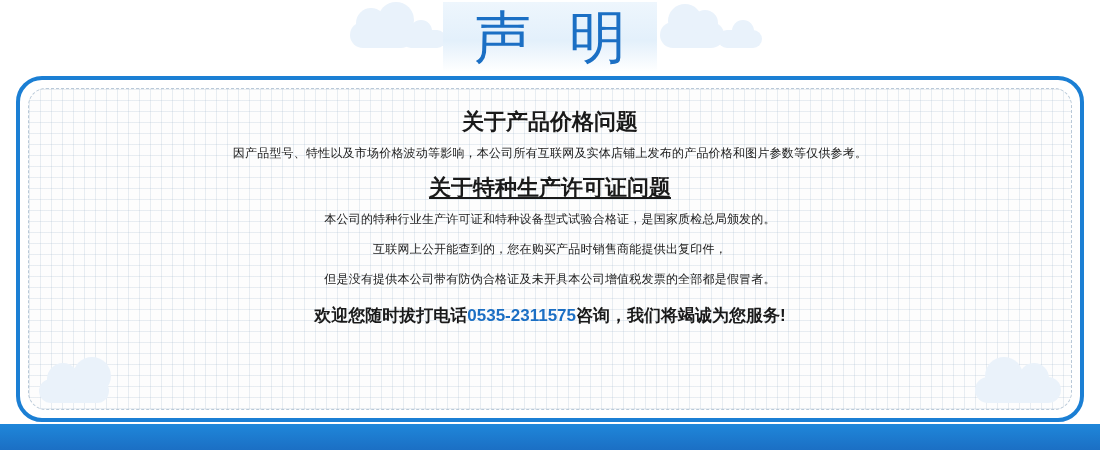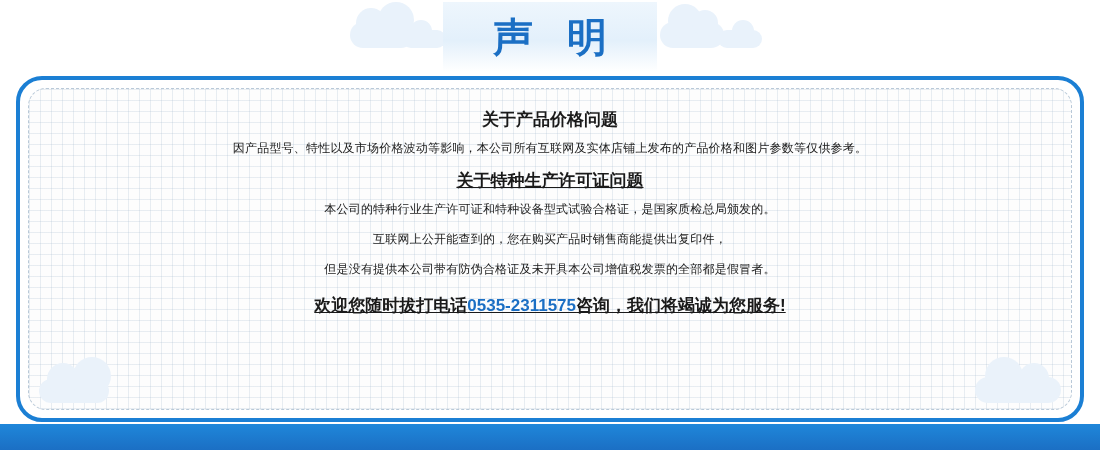--- a/index.html
+++ b/index.html
@@ -36,22 +36,22 @@
     transform: translateX(-50%);
     width: 214px;
     height: 70px;
     background: linear-gradient(to bottom, #eef6fd 0%, #e3f0fb 55%, #ffffff 100%);
     display: flex;
     align-items: center;
     justify-content: center;
     z-index: 4;
   }
   .title-text {
-    font-size: 40px;
-    font-weight: bold;
+    font-size: 57px;
+    font-weight: normal;
     color: #1b6fc4;
     letter-spacing: 10px;
     text-indent: 10px;
     line-height: 1;
     font-family: "DejaVu Sans", "Liberation Sans", sans-serif;
   }
 
   
   .cloud {
     position: absolute;
@@ -129,21 +129,21 @@
   .ic-right .p2 { left: 44px; top: -14px; width: 30px; height: 30px; }
 
   .content {
     position: relative;
     z-index: 2;
     padding: 22px 34px 0 34px;
     text-align: center;
   }
 
   .section-title {
-    font-size: 17px;
+    font-size: 22px;
     font-weight: bold;
     color: #1a1a1a;
     line-height: 1;
     margin: 0 0 14px 0;
   }
   .section-title.second {
     margin-top: 16px;
     text-decoration: underline;
   }
 
@@ -155,21 +155,20 @@
     letter-spacing: 0.2px;
   }
   .para:last-child { margin-bottom: 0; }
 
   .footer-line {
     margin-top: 22px;
     font-size: 17px;
     font-weight: bold;
     color: #1a1a1a;
     line-height: 1;
-    text-decoration: underline;
   }
   .phone {
     color: #1b6fc4;
     font-weight: bold;
   }
 
   
   .bottom-band {
     position: absolute;
     left: 0;

